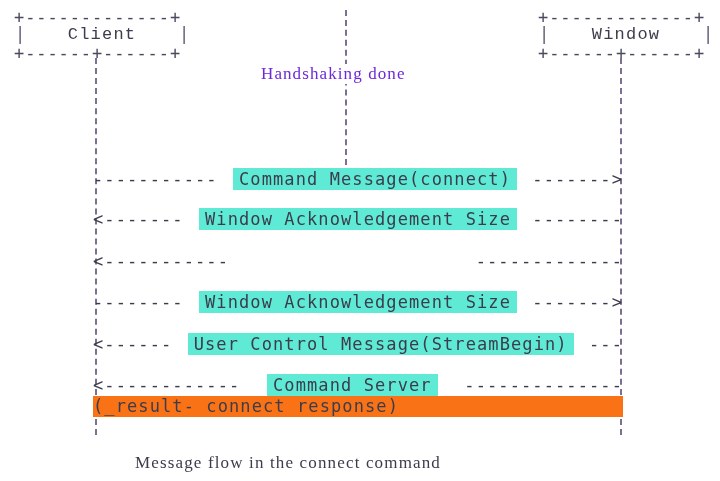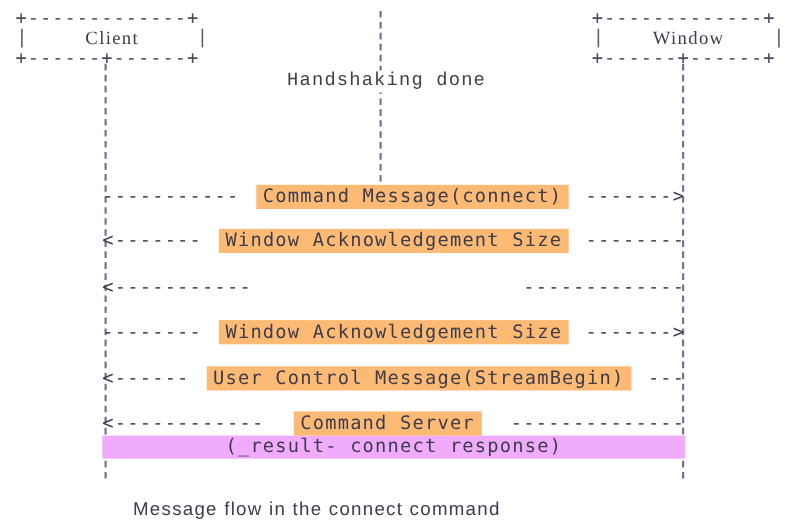--- a/index.html
+++ b/index.html
@@ -60,21 +60,21 @@
   .box-pipe {
     font-family: "DejaVu Sans Mono", "Liberation Mono", monospace;
     color: #5b5b74;
     width: 12px;
     text-align: center;
     flex: 0 0 12px;
   }
   .box-label {
     flex: 1 1 auto;
     text-align: center;
-    font-family: Liberation Serif, serif;
+    font-family: Liberation Mono, monospace;
     letter-spacing: 1.2px;
     color: #3c3c4c;
   }
 
   #client-box { left: 14px; top: 4px; }
   #server-box { left: 538px; top: 4px; }
 
   
   .lifeline {
     position: absolute;
@@ -86,25 +86,25 @@
   #lifeline-middle {
     left: 345px;
     top: 10px;
     height: 155px;
     border-left: 2px dashed #7d6f92;
   }
 
   
   .note {
     position: absolute;
-    font-family: Liberation Mono, monospace;
+    font-family: Liberation Serif, serif;
     font-size: 17px;
     line-height: 20px;
     letter-spacing: 1.1px;
-    color: #404040;
+    color: #6d28d9;
     white-space: pre;
     background: #ffffff;
     padding: 0 6px;
   }
   #handshake-note {
     left: 255px;
     top: 64px;
   }
 
   
@@ -118,59 +118,59 @@
     font-family: "DejaVu Sans Mono", "Liberation Mono", monospace;
     font-size: 17px;
     line-height: 22px;
     white-space: pre;
     color: #3c3c4c;
     letter-spacing: 1.1px;
   }
   .msg-text {
     flex: 0 0 auto;
     padding: 0 6px;
-    background: #fdba74;
+    background: #5eead4;
     z-index: 2;
   }
   .msg-dashes {
     flex: 1 1 auto;
     overflow: hidden;
     white-space: nowrap;
     color: #3c3c4c;
     letter-spacing: 1.1px;
   }
   .msg-dashes.right { text-align: right; }
   .msg-dashes.left  { text-align: left; }
   .msg-arrow {
     flex: 0 0 auto;
     color: #3c3c4c;
   }
 
   .msg-subtext {
     position: absolute;
     left: 93px;
     width: 530px;
-    text-align: center;
+    text-align: left;
     font-family: "DejaVu Sans Mono", "Liberation Mono", monospace;
     font-size: 17px;
     line-height: 21px;
     letter-spacing: 1.1px;
     color: #3c3c4c;
     white-space: pre;
-    background: #f0abfc;
+    background: #f97316;
   }
 
   
   #caption {
     position: absolute;
     left: 0;
     top: 452px;
     width: 576px;
     text-align: center;
-    font-family: Liberation Sans, sans-serif;
+    font-family: Liberation Serif, serif;
     font-size: 17px;
     line-height: 22px;
     letter-spacing: 1.15px;
     color: #3c3c4c;
     white-space: pre;
   }
 </style>
 </head>
 <body>
 

